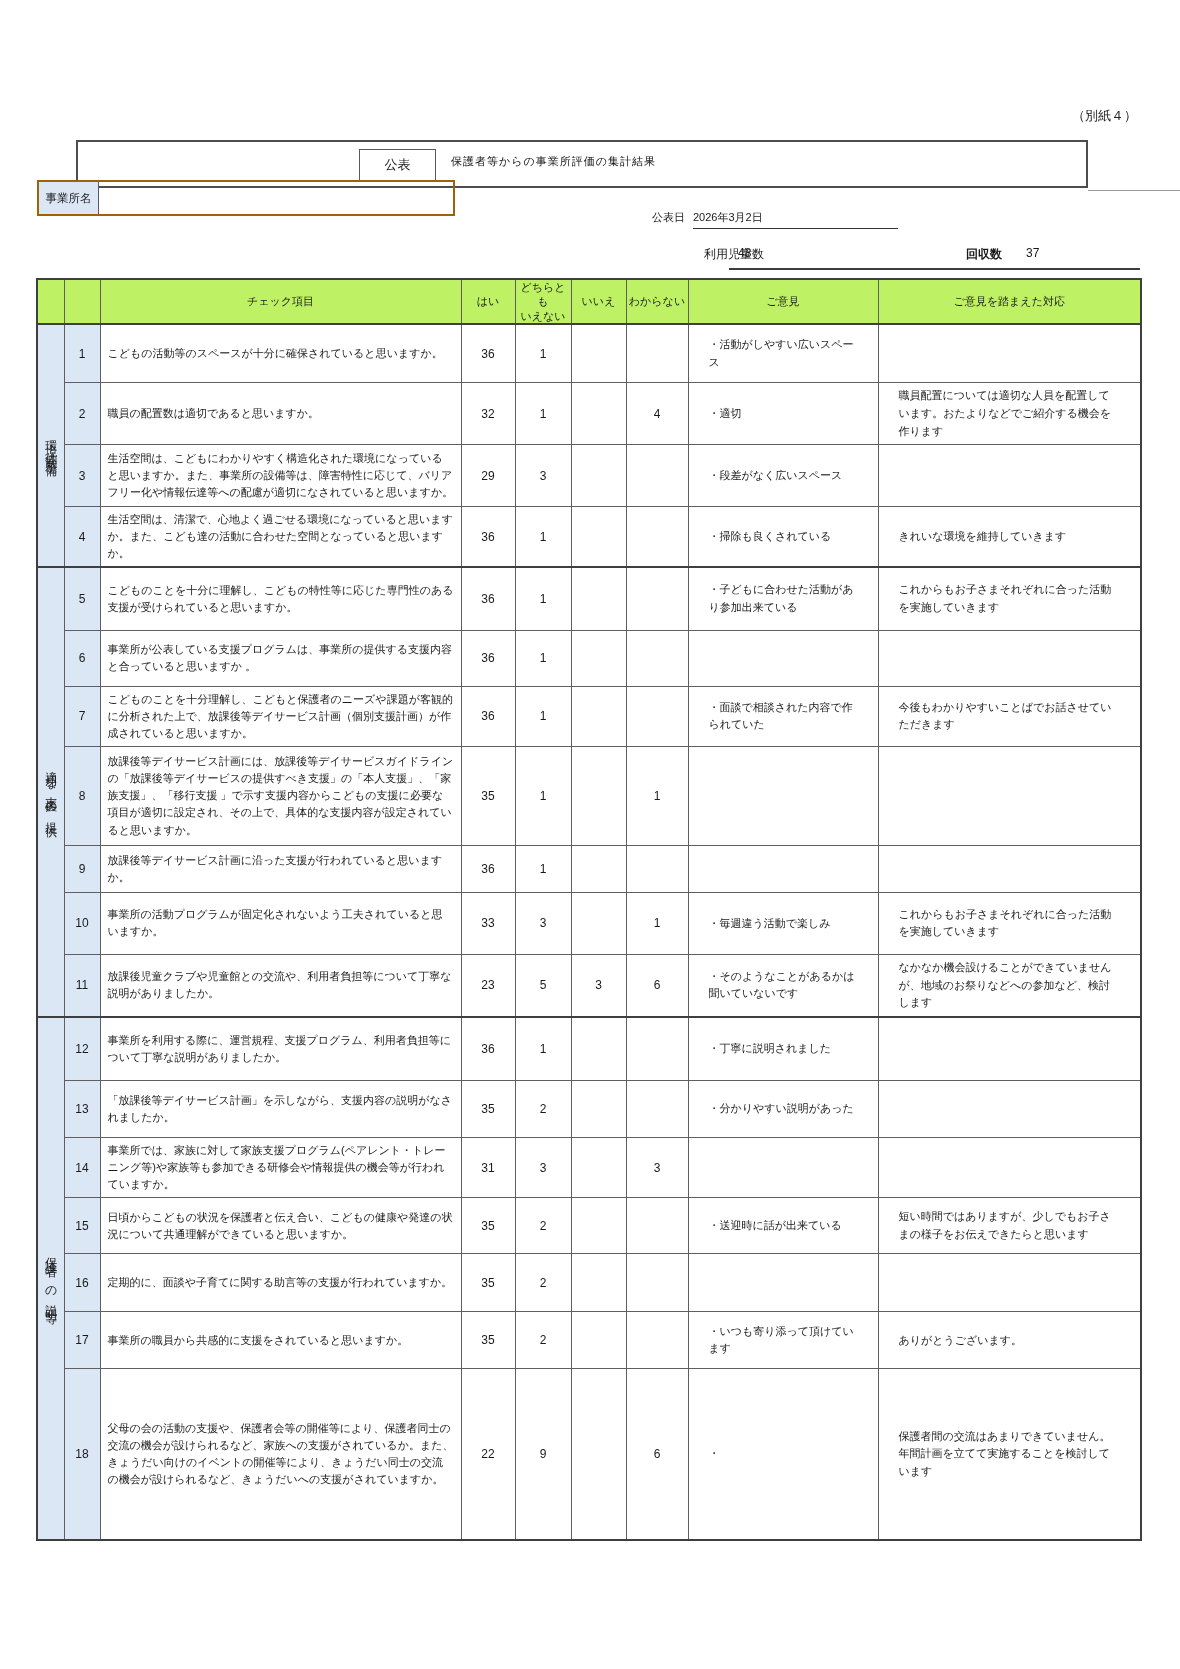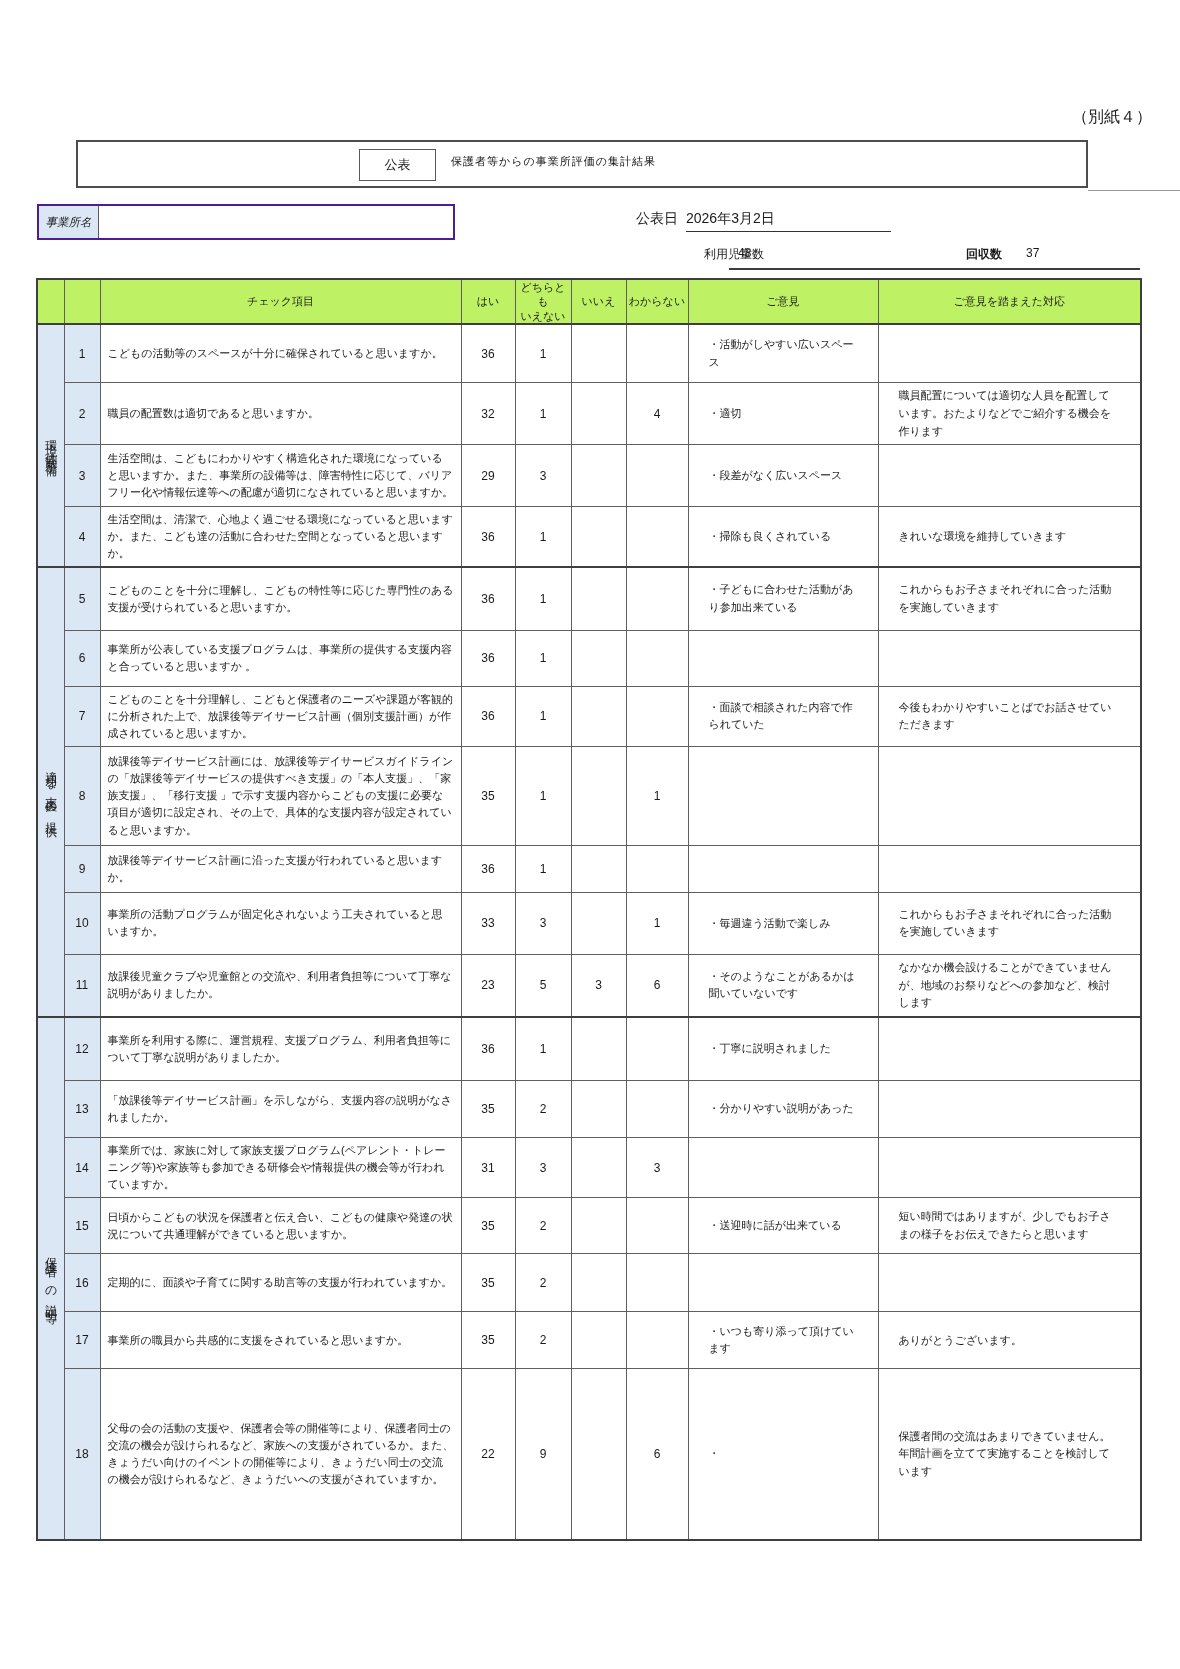--- a/index.html
+++ b/index.html
@@ -1,44 +1,44 @@
 <!DOCTYPE html>
 <html><head>
 <meta charset="utf-8">
 <style>
   * { margin:0; padding:0; box-sizing:border-box; }
   body { background:#e8e8e8; font-family:"Liberation Sans","DejaVu Sans",sans-serif; }
   .page {
     position:relative; width:1180px; height:1669px; background:#ffffff;
     margin:0 auto; color:#1a1a1a; overflow:hidden;
   }
-  .corner-note { position:absolute; top:107px; left:1072px; font-size:16px; color:#222; }
+  .corner-note { position:absolute; top:107px; left:1072px; font-size:13px; color:#222; }
 
   .title-box {
     position:absolute; left:76px; top:140px; width:1012px; height:48px;
     border:2px solid #4d4d4d; background:#fff; display:flex; align-items:center;
   }
   .badge {
     position:absolute; left:281px; top:7px; width:77px; height:32px;
     border:1px solid #5a5a5a; display:flex; align-items:center; justify-content:center;
     font-size:13px; color:#222;
   }
   .doc-title { position:absolute; left:373px; top:12px; font-size:11px; letter-spacing:1px; color:#111; }
 
   .office-box {
-    position:absolute; left:37px; top:204px; width:418px; height:36px;
-    border:2px solid #4c1d95; display:flex;font-style:italic;
+    position:absolute; left:37px; top:180px; width:418px; height:36px;
+    border:2px solid #a16207; display:flex;
   }
   .office-label {
     width:60px; background:#dbe7f5; border-right:1px solid #5a5a5a;
     display:flex; align-items:center; justify-content:center; font-size:11.5px;
   }
   .office-value { flex:1; display:flex; align-items:center; padding-left:8px; font-size:12.5px; }
 
-  .pub-date { position:absolute; left:636px; top:210px; font-size:14px; }
+  .pub-date { position:absolute; left:652px; top:210px; font-size:11px; }
   .pub-date .lbl { margin-right:8px; }
   .pub-date .val { display:inline-block; width:205px; border-bottom:1.5px solid #333; padding-bottom:3px; }
 
   .counts { position:absolute; left:0; top:246px; width:1180px; height:24px; font-size:12px; }
   .counts .users-lbl { position:absolute; left:704px; }
   .counts .users-val { position:absolute; left:738px; }
   .counts .resp-lbl  { position:absolute; left:966px;font-weight:bold; }
   .counts .resp-val  { position:absolute; left:1026px; }
   .counts-line { position:absolute; left:729px; top:268px; width:411px; height:2px; background:#3d3d3d; }
   .edge-line { position:absolute; left:1088px; top:190px; width:92px; height:1px; background:#9a9a9a; }

